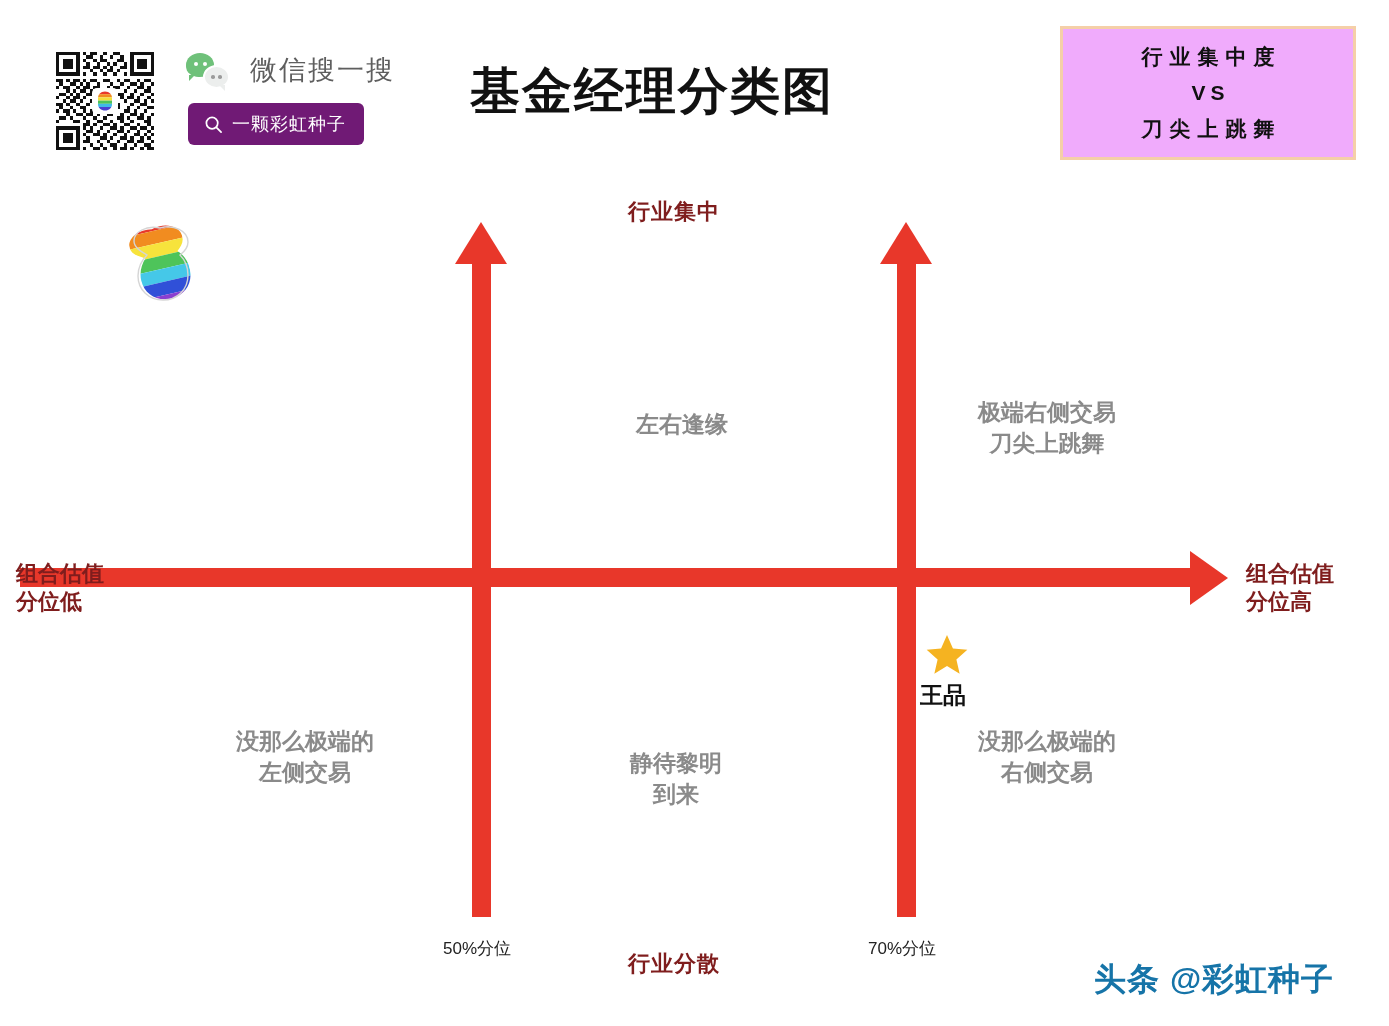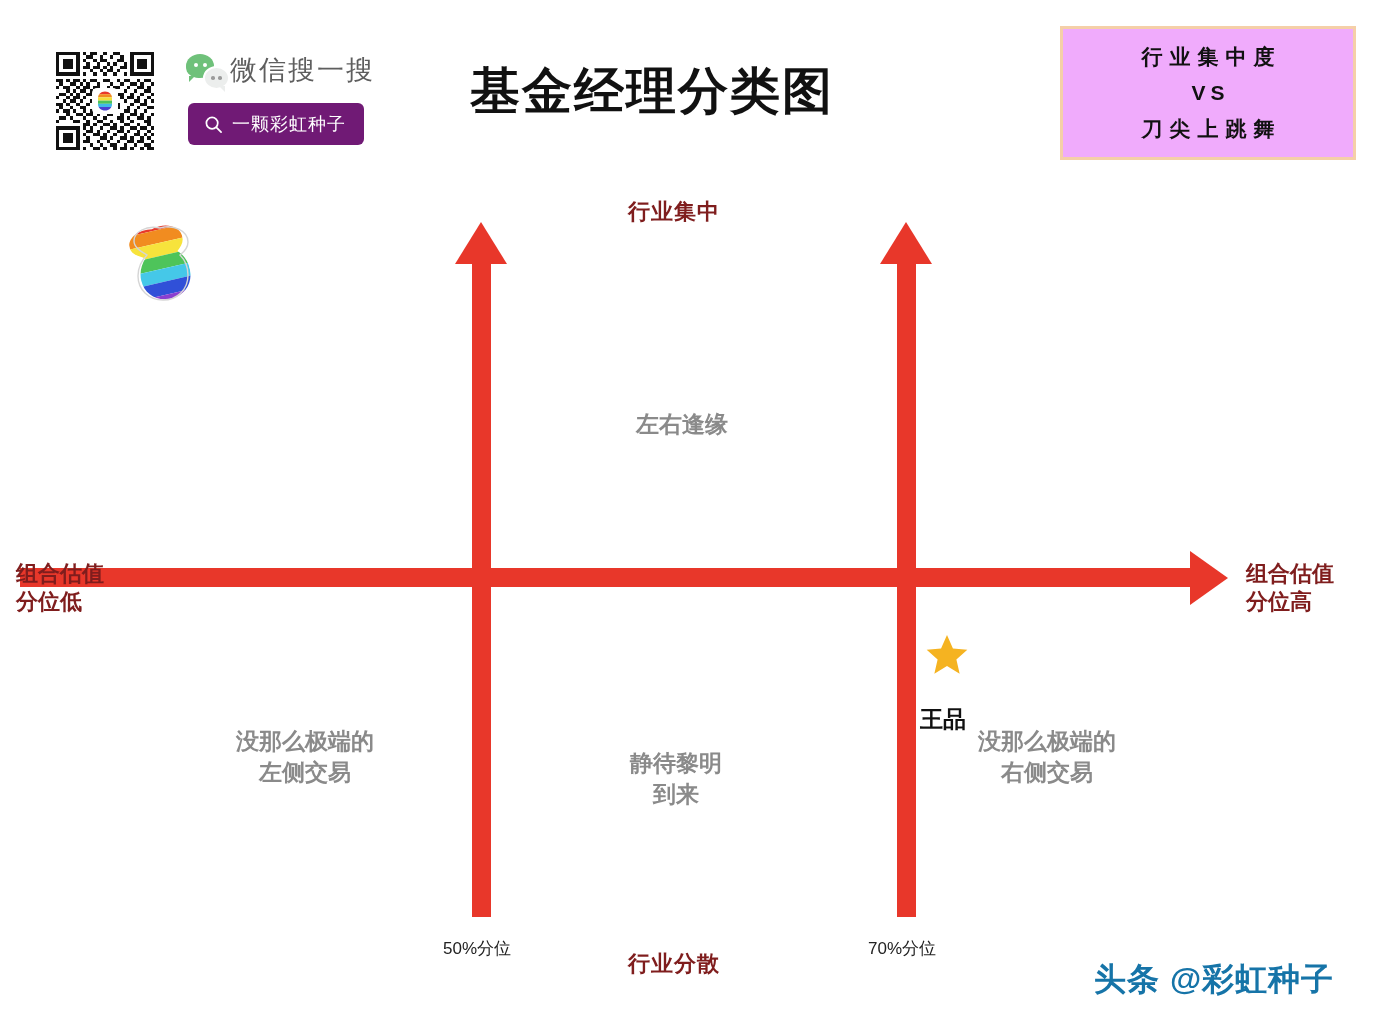--- a/index.html
+++ b/index.html
@@ -39,22 +39,22 @@
     display: flex;
     align-items: center;
     justify-content: center;
   }
 
   .wechat-line {
     position: absolute;
     left: 186px;
     top: 52px;
     display: flex;
-    align-items: flex-end;
-    gap: 2px;
+    align-items: center;
+    gap: 22px;
   }
   .wechat-bubbles { position: relative; width: 42px; height: 34px; }
   .bubble-big {
     position: absolute; left: 0; top: 0;
     width: 28px; height: 24px;
     background: #6fc17a;
     border-radius: 50% 50% 50% 45%;
   }
   .bubble-big::after {
     content:""; position:absolute; left:3px; bottom:-4px;
@@ -235,21 +235,21 @@
   .star {
     position: absolute;
     left: 924px;
     top: 632px;
     width: 46px;
     height: 46px;
   }
   .star-label {
     position: absolute;
     left: 920px;
-    top: 704px;
+    top: 680px;
     font-size: 23px;
     font-weight: bold;
     color: #111111;
     white-space: nowrap;
   }
 
   
   .watermark {
     position: absolute;
     left: 1094px;
@@ -588,20 +588,24 @@
   </div>
   <div class="axis-label top">行业集中</div>
   <div class="axis-label bottom">行业分散</div>
 
   <div class="tick-label t1">50%分位</div>
   <div class="tick-label t2">70%分位</div>
 
   <div class="quad q-tc">
     <div>左右逢缘</div>
   </div>
+  <div class="quad q-tr">
+    <div>极端右侧交易</div>
+    <div>刀尖上跳舞</div>
+  </div>
   <div class="quad q-bl">
     <div>没那么极端的</div>
     <div>左侧交易</div>
   </div>
   <div class="quad q-bc">
     <div>静待黎明</div>
     <div>到来</div>
   </div>
   <div class="quad q-br">
     <div>没那么极端的</div>

